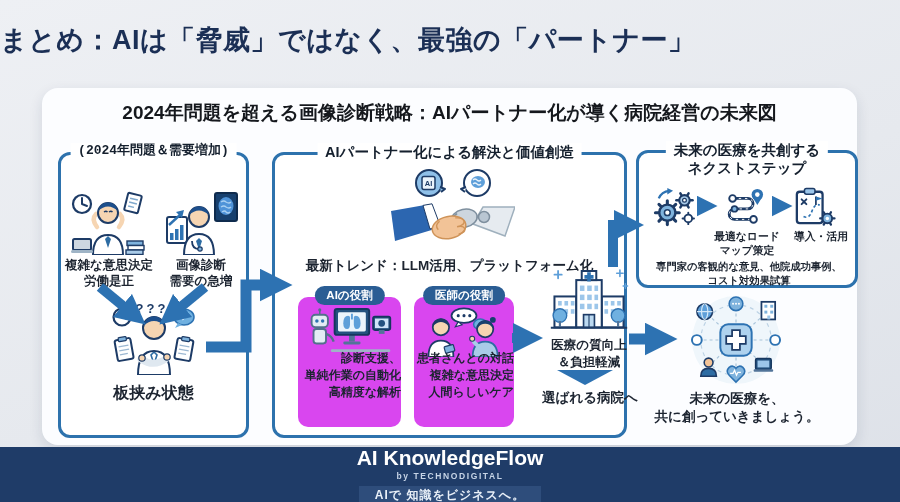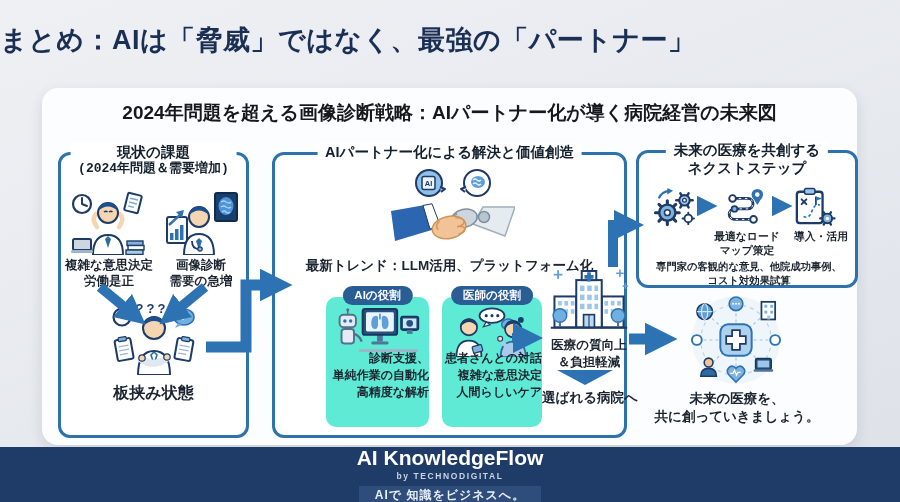--- a/index.html
+++ b/index.html
@@ -18,21 +18,21 @@
   .right-panel{left:636px;top:150px;width:222px;height:138px;}
   .panel-title{position:absolute;top:-12px;left:50%;transform:translateX(-50%);background:#fff;
                padding:0 8px;text-align:center;white-space:nowrap;font-weight:800;color:#15202e;line-height:1.25;}
   .pt-l1{font-size:14.5px;}
   .pt-l2{font-size:13px;font-family:Liberation Mono, monospace;}
   .lbl{position:absolute;text-align:center;font-weight:800;line-height:1.3;color:#1c2430;white-space:pre-line;}
   .lp-label1{left:2px;top:102px;width:92px;font-size:12.5px;}
   .lp-label2{left:94px;top:102px;width:92px;font-size:12.5px;}
   .lp-dilemma-label{left:0;top:228px;width:100%;font-size:16px;text-align:center;}
   .mp-trend{left:0;top:102px;width:100%;font-size:13.5px;}
-  .role-box{position:absolute;top:142px;height:130px;background:#5eead4;border-radius:10px;margin-left:28px;}
+  .role-box{position:absolute;top:142px;height:130px;background:#d946ef;border-radius:10px;}
   .ai-box{left:23px;width:103px;}
   .dr-box{left:139px;width:100px;}
   .role-badge{position:absolute;top:-11px;left:50%;transform:translateX(-50%);background:#2a5d94;color:#fff;
               font-size:11.5px;font-weight:800;padding:2px 12px;border-radius:12px;white-space:nowrap;}
   .role-icon{position:absolute;top:10px;left:50%;transform:translateX(-50%);}
   .role-text{position:absolute;top:53px;left:0;width:100%;text-align:right;font-size:12px;font-weight:800;
              line-height:1.4;white-space:pre-line;color:#1c2430;}
   .mp-hospital{position:absolute;left:274px;top:114px;}
   .mp-outcome{left:254px;top:182px;width:120px;font-size:12.5px;line-height:1.35;}
   .mp-result{left:235px;top:234px;width:160px;font-size:13.5px;}
@@ -55,21 +55,20 @@
 
 <div class="page">
 
   <h1 class="abs main-title">まとめ：AIは「脅威」ではなく、最強の「パートナー」</h1>
 
   <div class="abs card"></div>
   <div class="abs card-title">2024年問題を超える画像診断戦略：AIパートナー化が導く病院経営の未来図</div>
 
   <section class="panel left-panel">
     <div class="panel-title">
-      <div class="pt-l1">現状の課題</div>
       <div class="pt-l2">(2024年問題＆需要増加)</div>
     </div>
 
     <svg class="abs" style="left:10px;top:36px" width="74" height="64" viewBox="0 0 74 64">
       <circle cx="11" cy="13" r="9" fill="#fff" stroke="#1d3b66" stroke-width="2.2"></circle>
       <path d="M11,13 L11,7 M11,13 L16,15" stroke="#1d3b66" stroke-width="2" stroke-linecap="round" fill="none"></path>
       <g transform="rotate(14 62 12)">
         <rect x="55" y="3" width="14" height="18" rx="1.5" fill="#fff" stroke="#1d3b66" stroke-width="2"></rect>
         <path d="M58,8 h8 M58,12 h8 M58,16 h6" stroke="#7fa8cc" stroke-width="1.5" fill="none"></path>
       </g>

